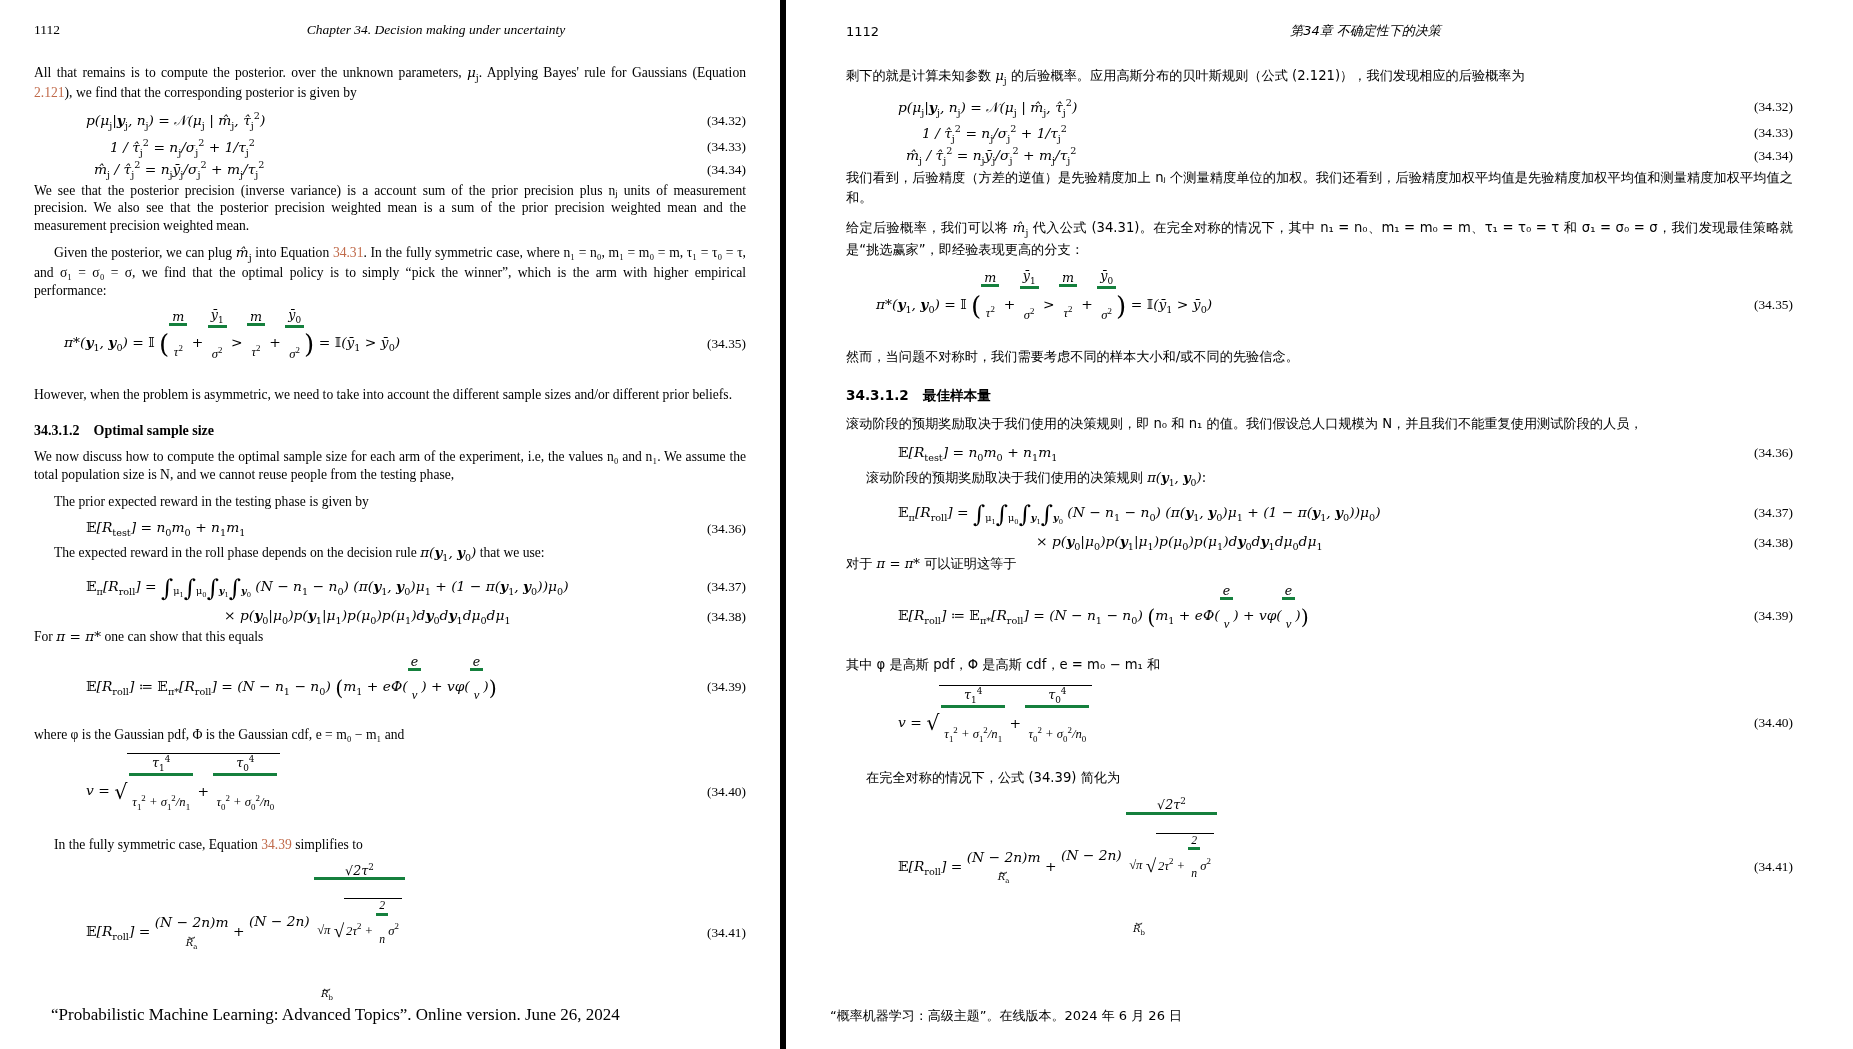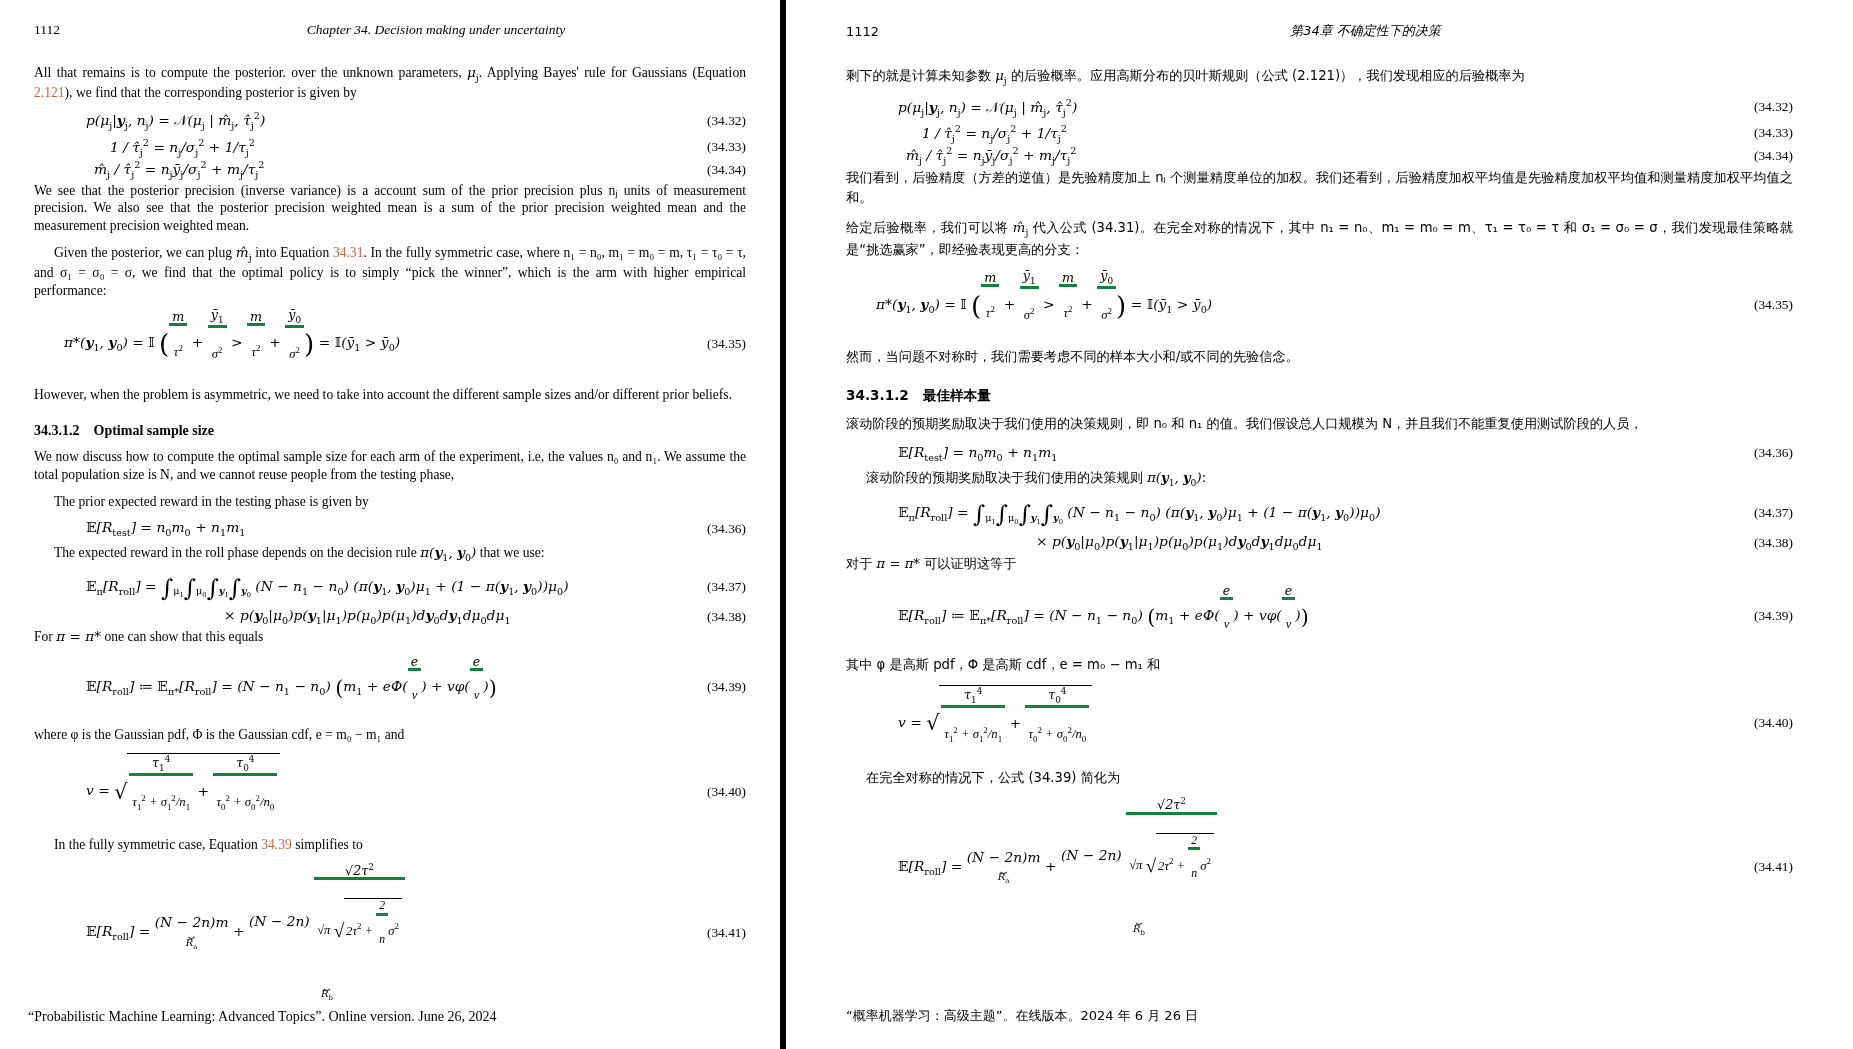--- a/index.html
+++ b/index.html
@@ -132,25 +132,25 @@
     display: inline-block;
     text-align: center;
     vertical-align: middle;
   }
   .underbrace .ub-top { display: block; }
   .underbrace .ub-brace { display: block; font-size: 0.8em; line-height: 0.6; letter-spacing: -1px;}
   .underbrace .ub-lab { display: block; font-size: 0.72em; }
 
   .footer {
     position: absolute;
-    left: 28px;
+    left: 51px;
     bottom: 24px;
-    font-size: 14px;
-  }
-  .page-right .footer { left: 60px; font-family: "DejaVu Sans", sans-serif; font-size: 13px; }
+    font-size: 17px;
+  }
+  .page-right .footer { left: 44px; font-family: "DejaVu Sans", sans-serif; font-size: 13px; }
 </style>
 </head>
 <body>
 
 <div class="page-wrap">
 
   <div class="page page-left">
 
     <div class="runhead">
       <span class="pageno">1112</span>

